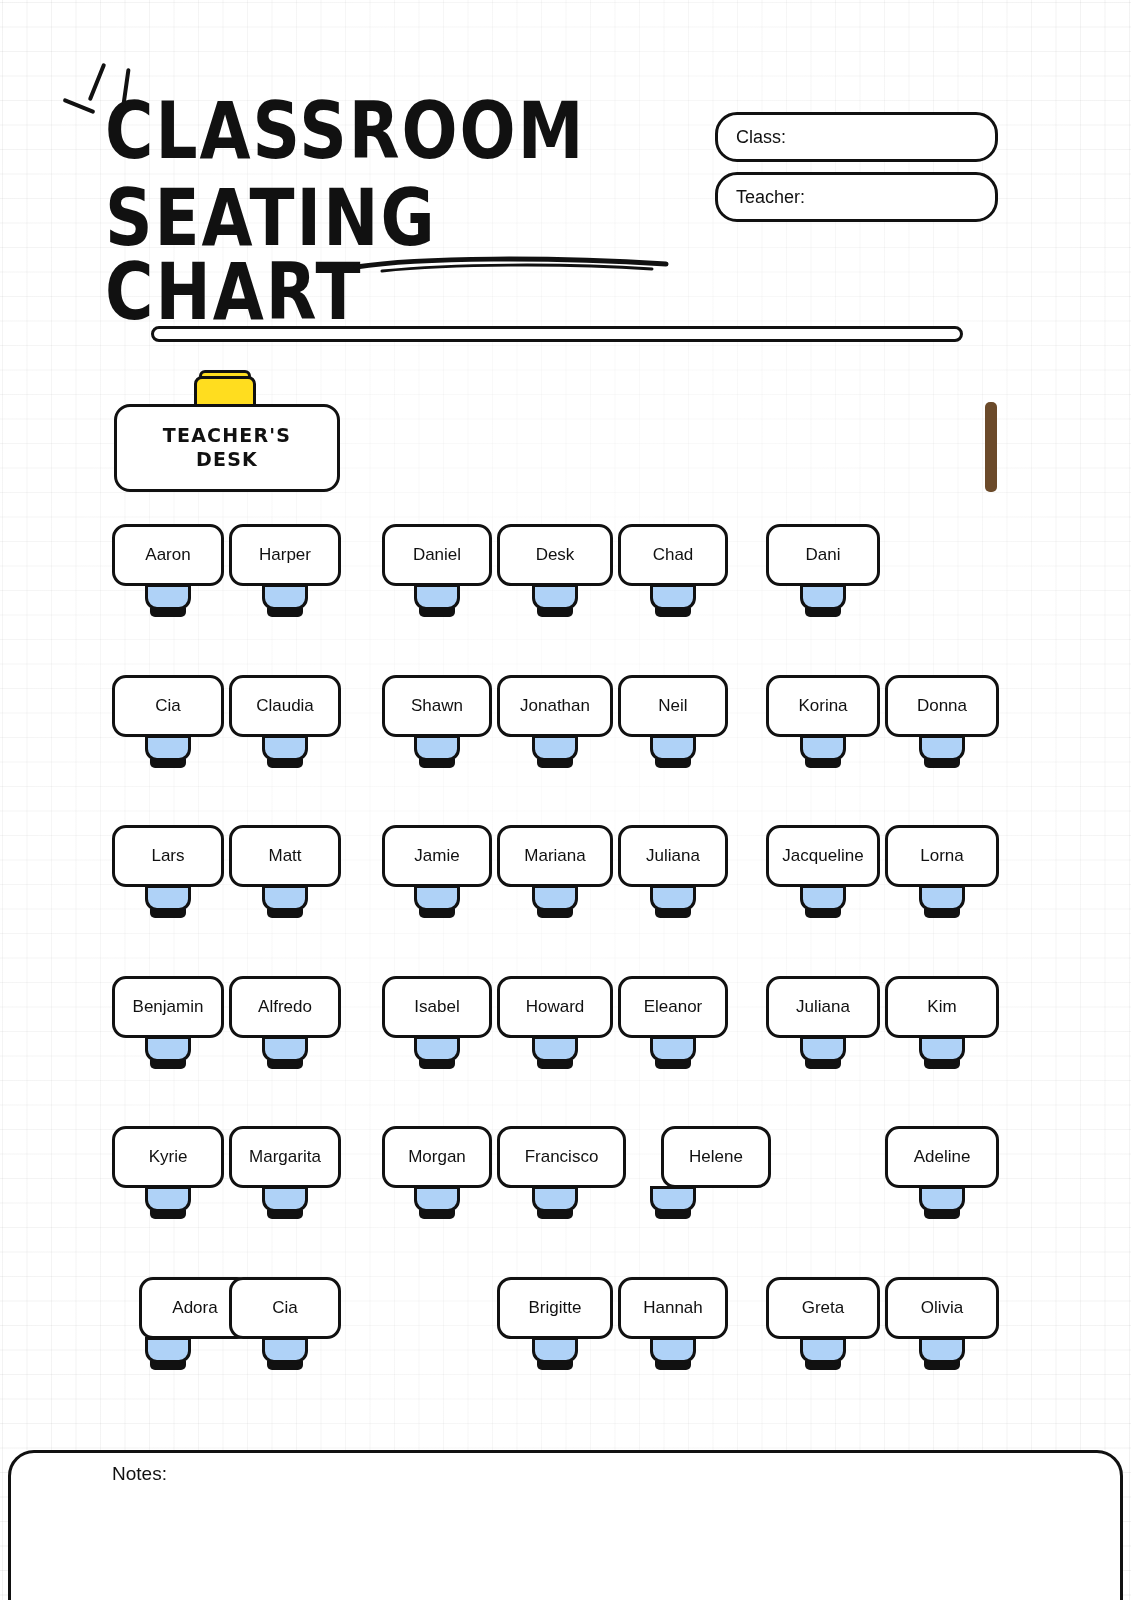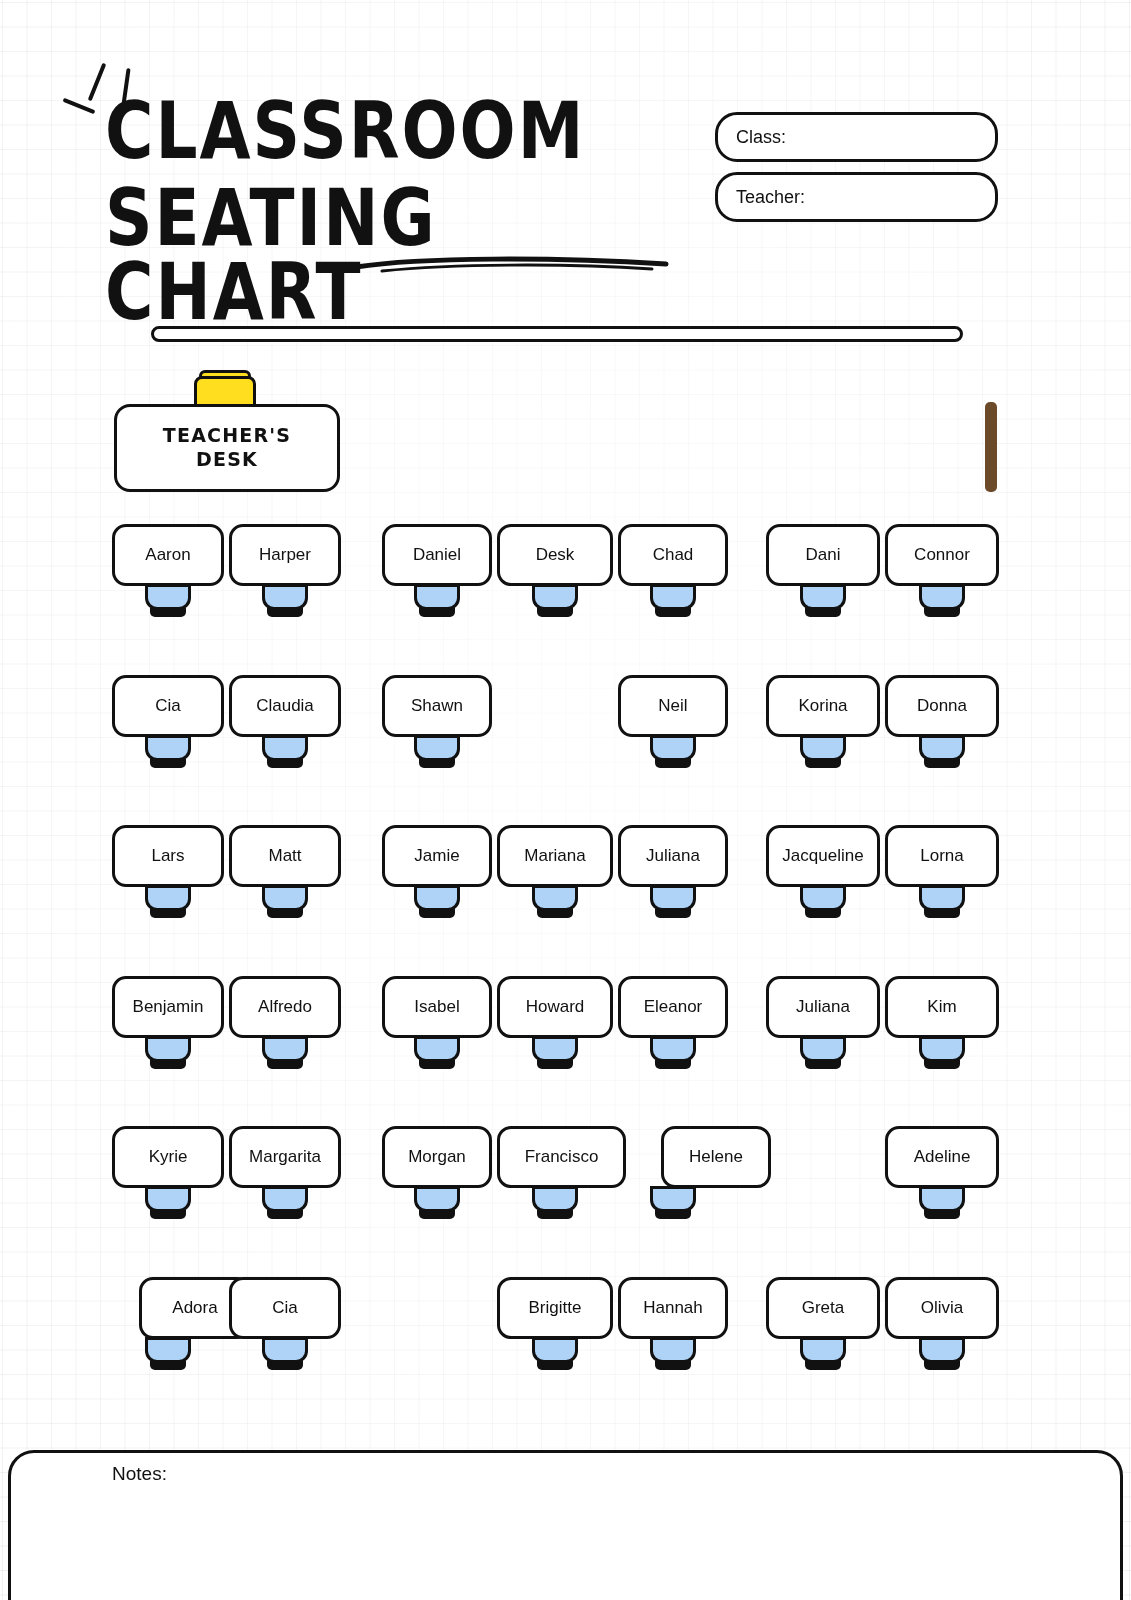--- a/index.html
+++ b/index.html
@@ -284,40 +284,40 @@
       <div class="seat" style="left: 618px; top: 524px; width: 110px; height: 95px;">
         <div class="seat-desk" style="width: 110px;">Chad</div>
         <div class="seat-chair-foot" style="left: 37px;"></div>
         <div class="seat-chair" style="left: 32px;"></div>
       </div>
       <div class="seat" style="left: 766px; top: 524px; width: 114px; height: 95px;">
         <div class="seat-desk" style="width: 114px;">Dani</div>
         <div class="seat-chair-foot" style="left: 39px;"></div>
         <div class="seat-chair" style="left: 34px;"></div>
       </div>
-      <div class="seat" style="left: 885px; top: 524px; width: 114px; height: 95px;">
-        <div class="seat-desk" style="width: 114px;">Connor</div>
-        <div class="seat-chair-foot" style="left: 39px;"></div>
-        <div class="seat-chair" style="left: 34px;"></div>
-      </div>
       <div class="seat" style="left: 112px; top: 675px; width: 112px; height: 95px;">
         <div class="seat-desk" style="width: 112px;">Cia</div>
         <div class="seat-chair-foot" style="left: 38px;"></div>
         <div class="seat-chair" style="left: 33px;"></div>
       </div>
       <div class="seat" style="left: 229px; top: 675px; width: 112px; height: 95px;">
         <div class="seat-desk" style="width: 112px;">Claudia</div>
         <div class="seat-chair-foot" style="left: 38px;"></div>
         <div class="seat-chair" style="left: 33px;"></div>
       </div>
       <div class="seat" style="left: 382px; top: 675px; width: 110px; height: 95px;">
         <div class="seat-desk" style="width: 110px;">Shawn</div>
         <div class="seat-chair-foot" style="left: 37px;"></div>
         <div class="seat-chair" style="left: 32px;"></div>
       </div>
+      <div class="seat" style="left: 497px; top: 675px; width: 116px; height: 95px;">
+        <div class="seat-desk" style="width: 116px;">Jonathan</div>
+        <div class="seat-chair-foot" style="left: 40px;"></div>
+        <div class="seat-chair" style="left: 35px;"></div>
+      </div>
       <div class="seat" style="left: 618px; top: 675px; width: 110px; height: 95px;">
         <div class="seat-desk" style="width: 110px;">Neil</div>
         <div class="seat-chair-foot" style="left: 37px;"></div>
         <div class="seat-chair" style="left: 32px;"></div>
       </div>
       <div class="seat" style="left: 766px; top: 675px; width: 114px; height: 95px;">
         <div class="seat-desk" style="width: 114px;">Korina</div>
         <div class="seat-chair-foot" style="left: 39px;"></div>
         <div class="seat-chair" style="left: 34px;"></div>
       </div>

